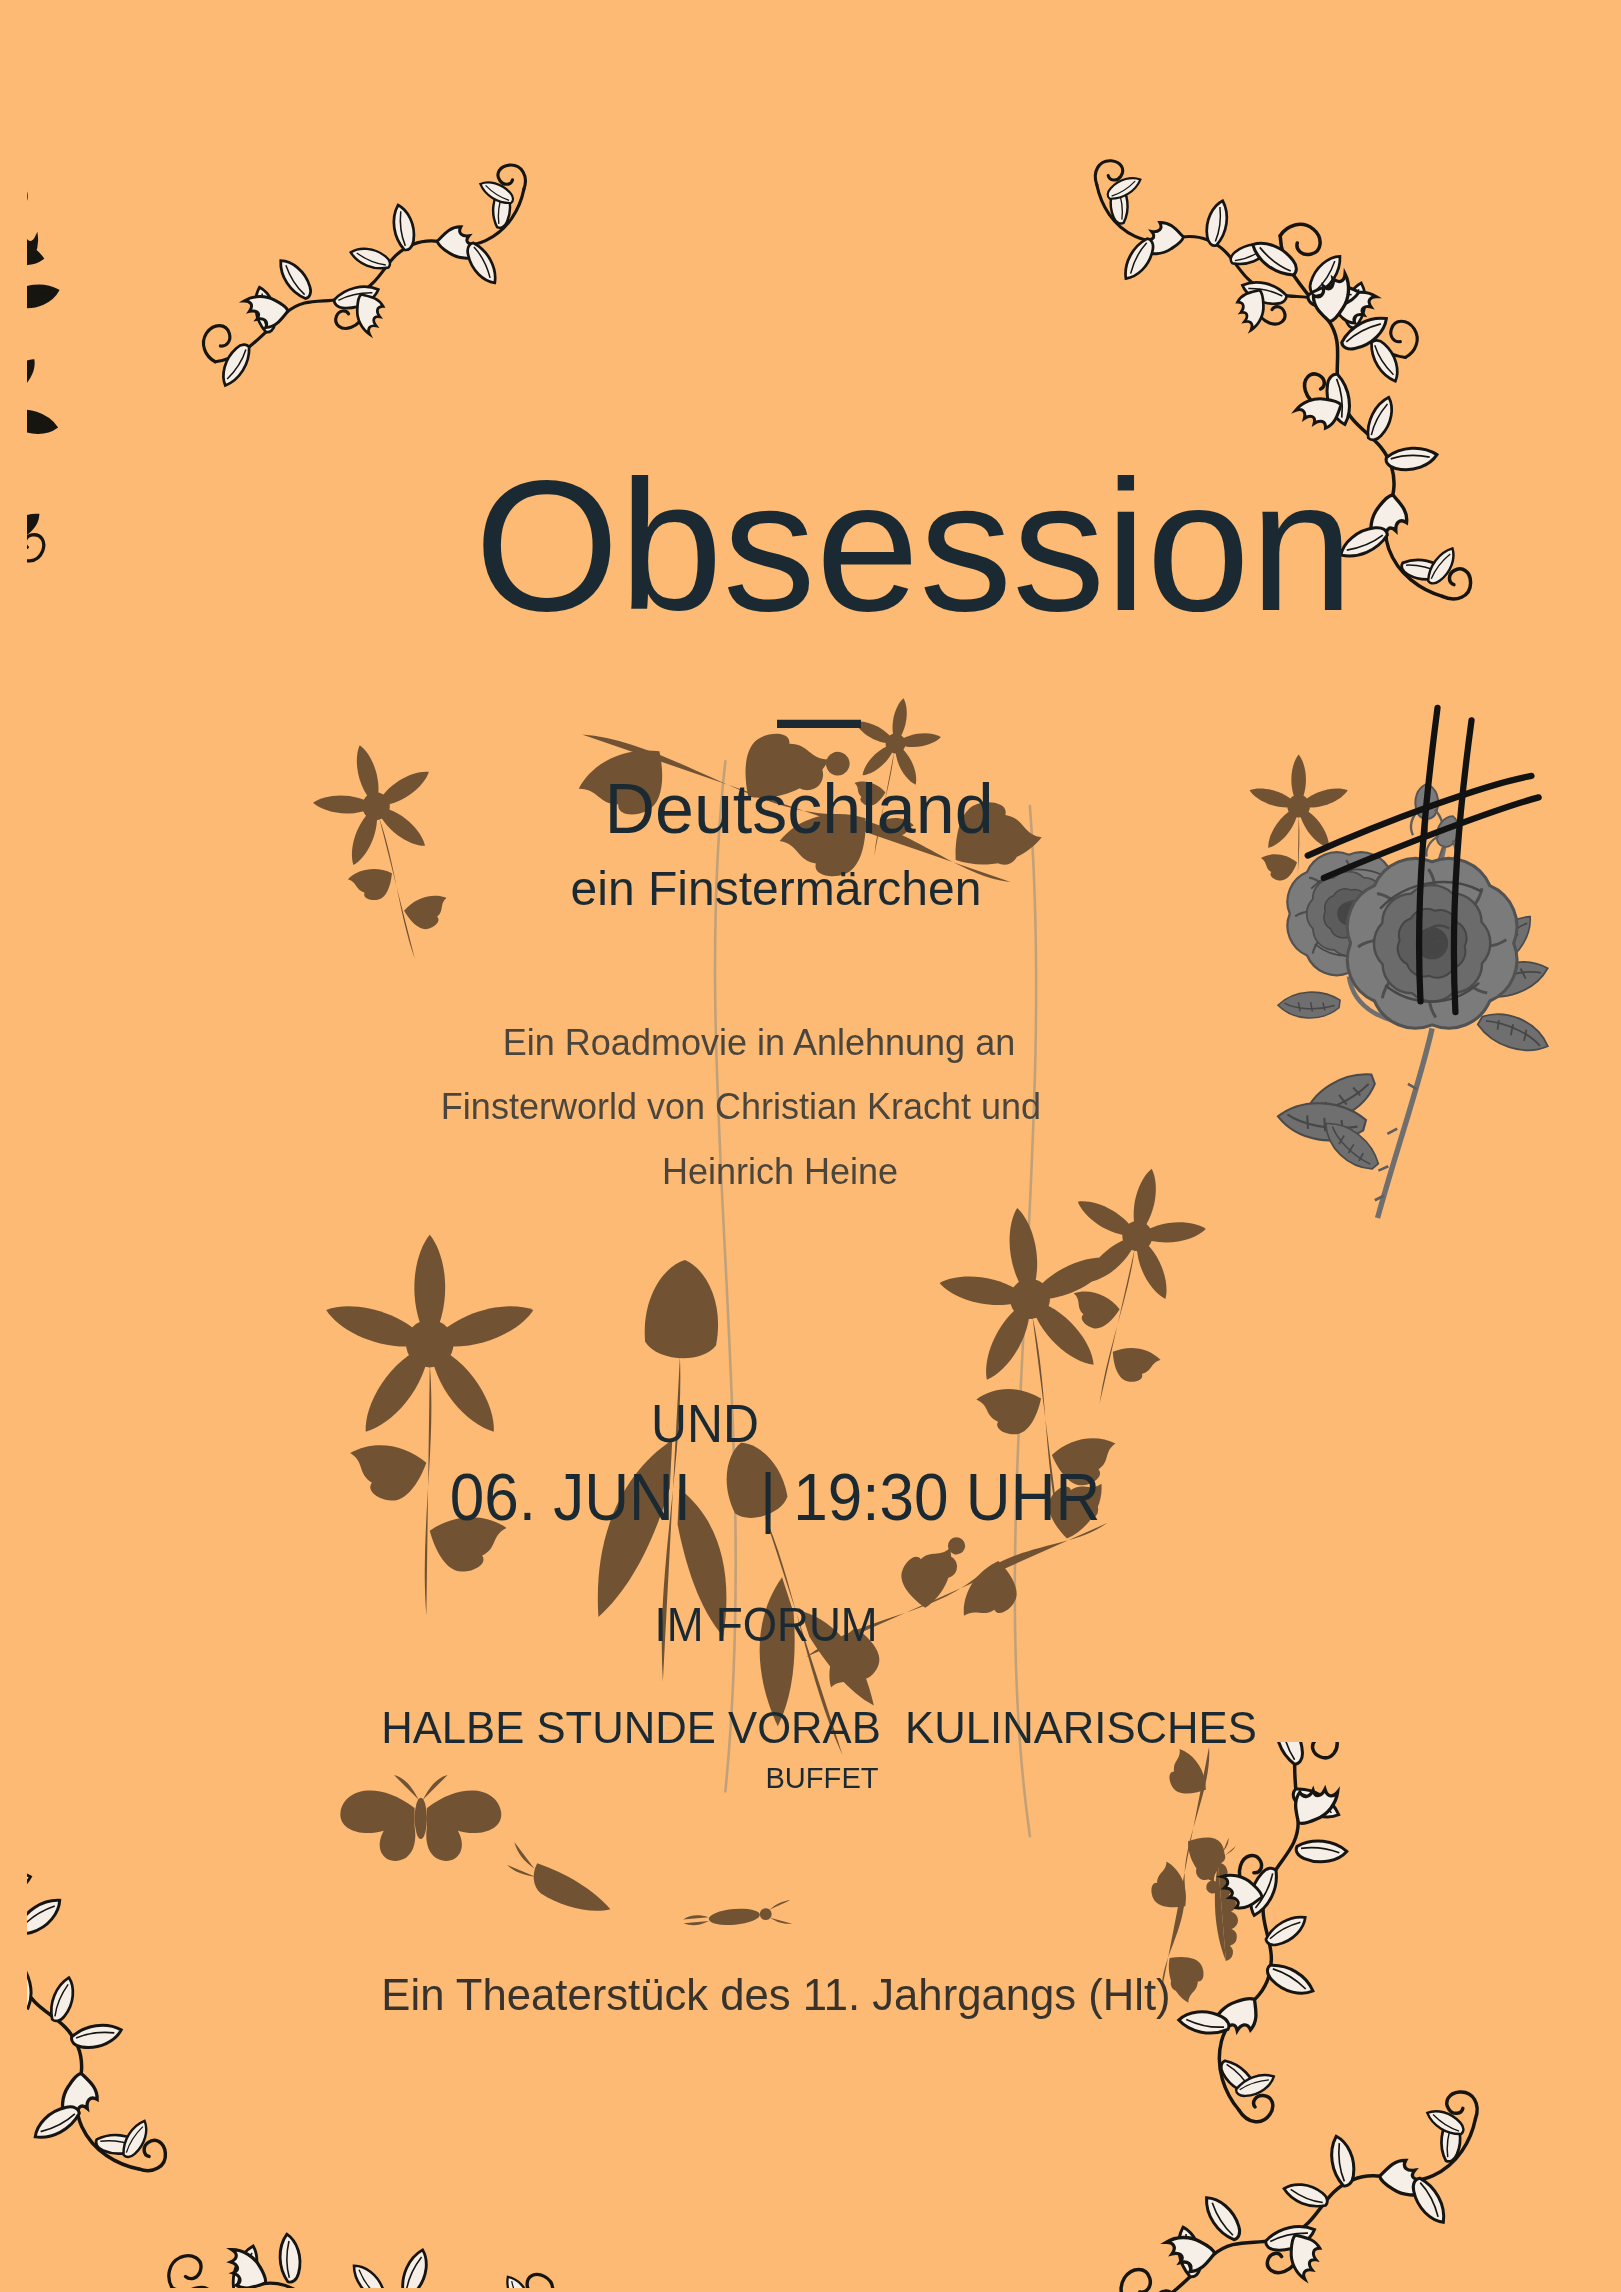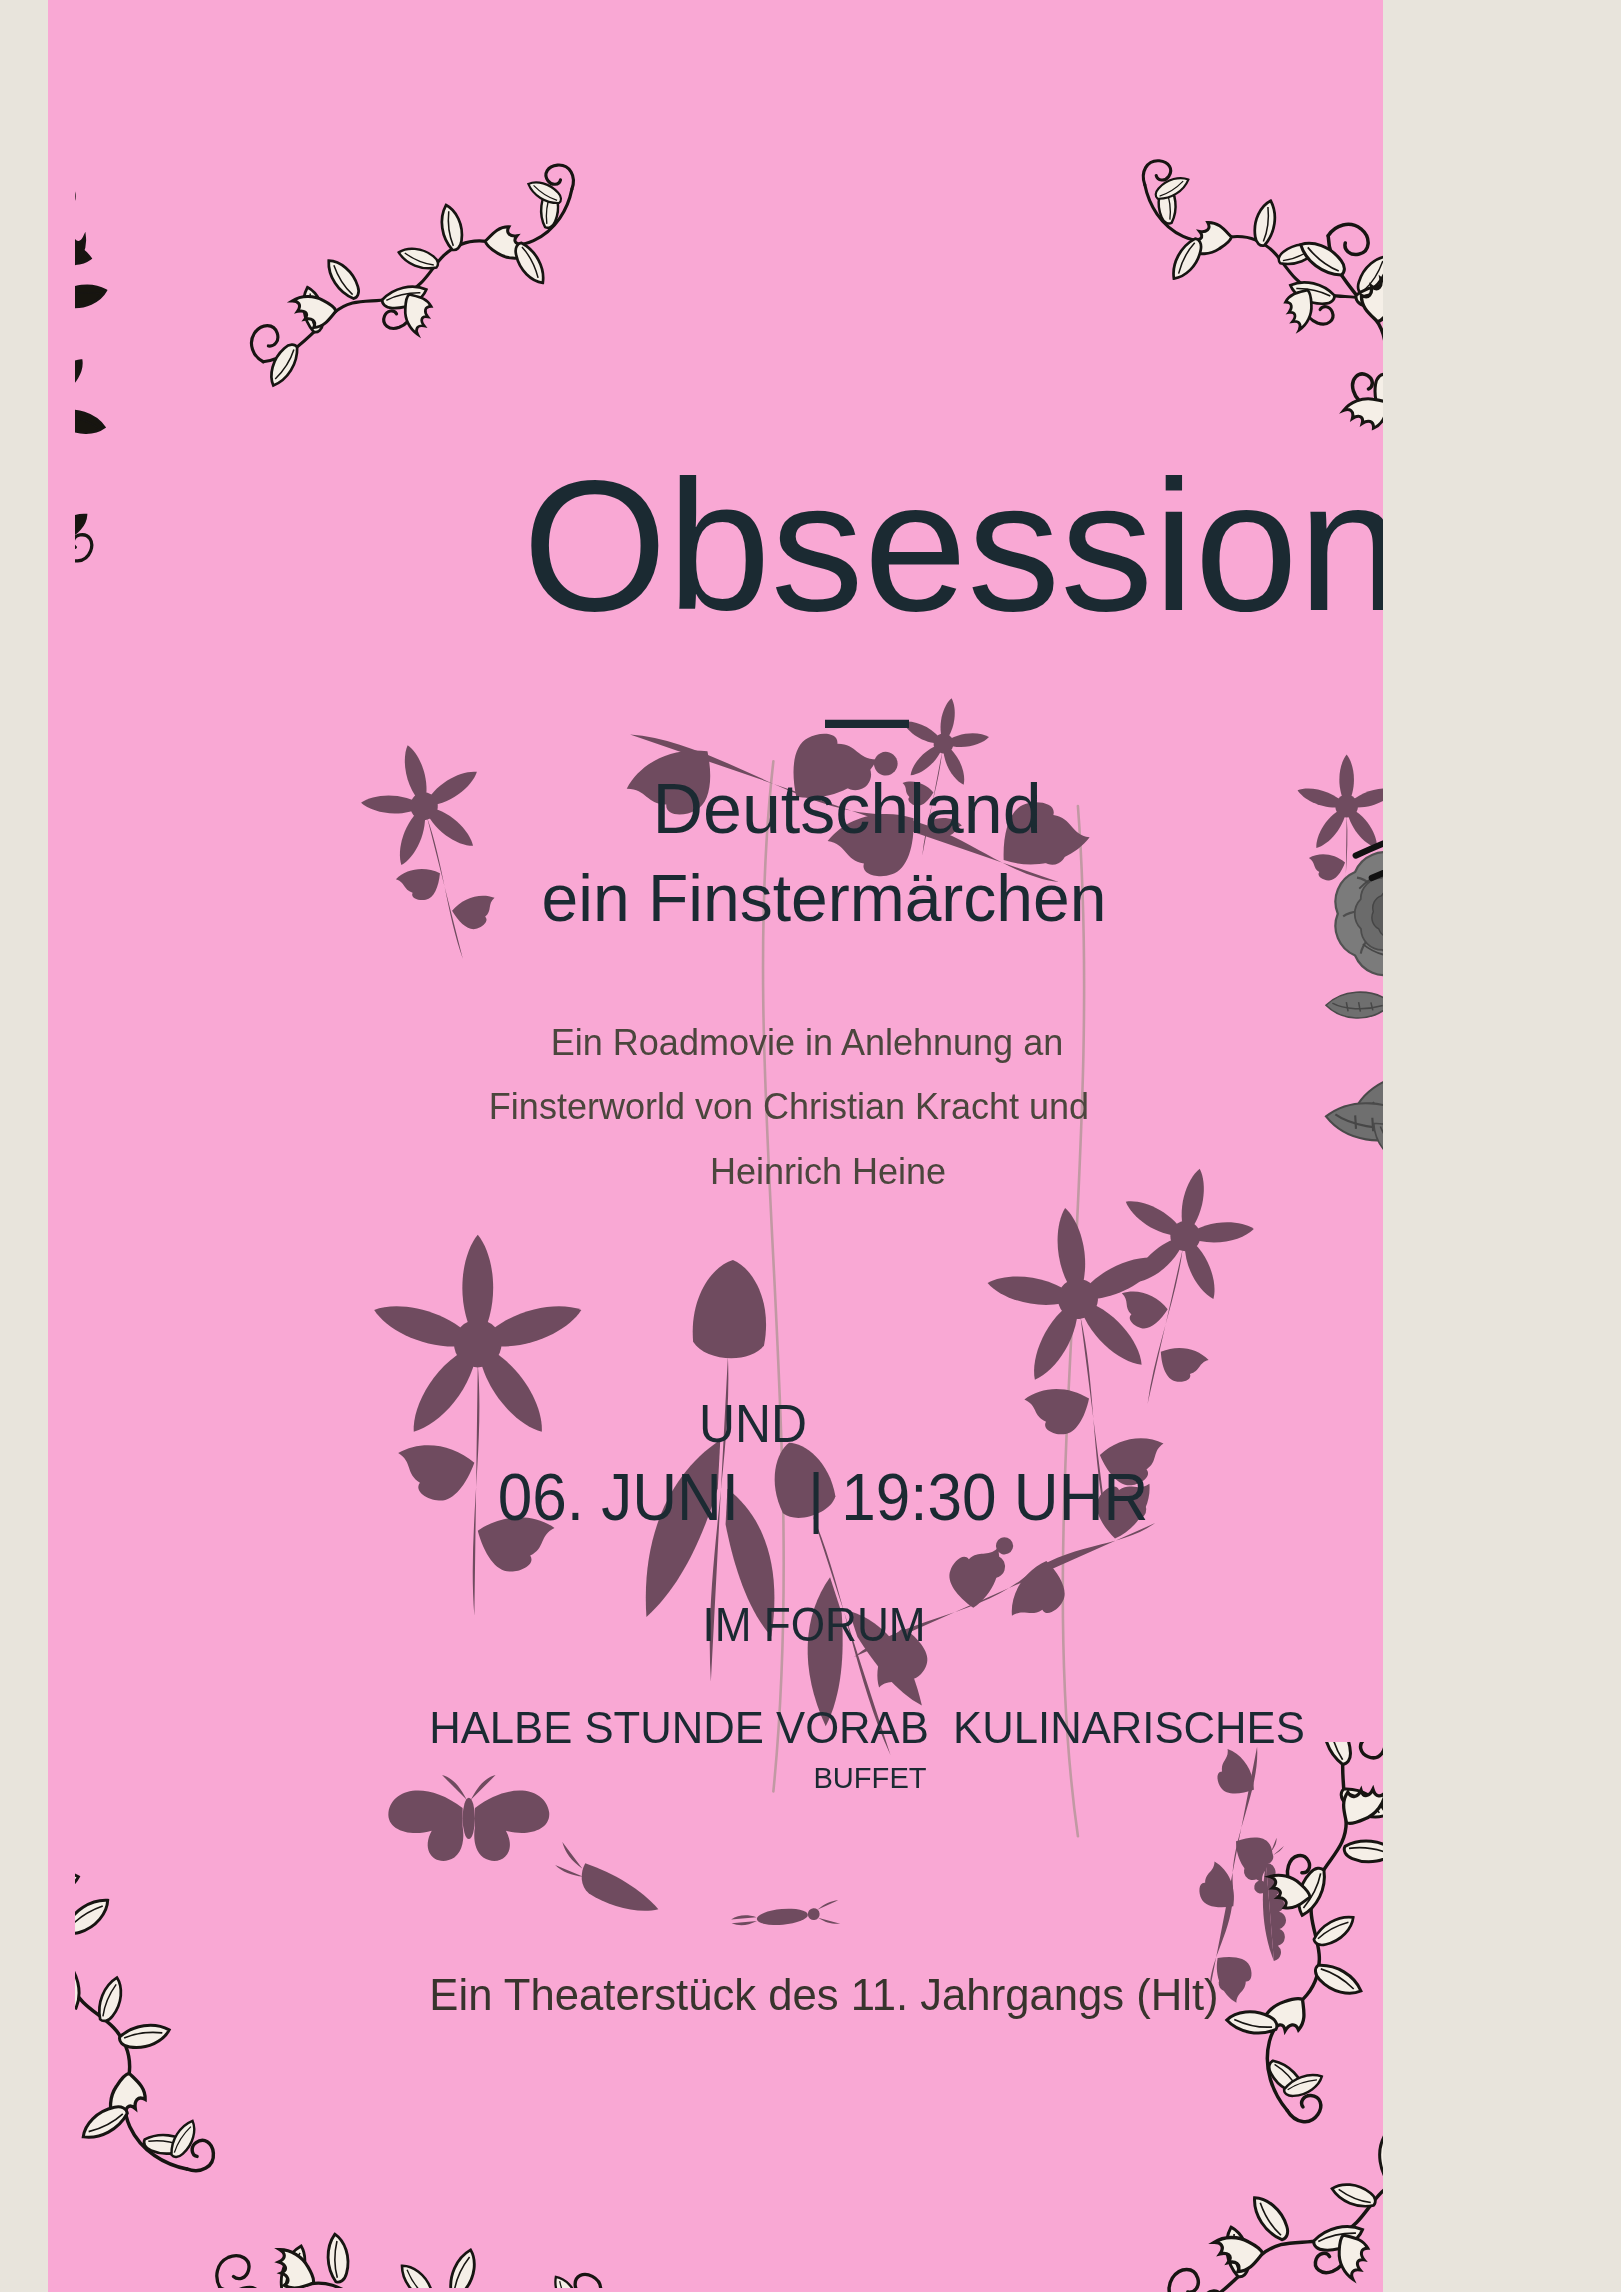--- a/index.html
+++ b/index.html
@@ -1,17 +1,17 @@
 <!DOCTYPE html>
 <html style="font-size:14.3px"><head>
 <meta charset="utf-8">
 <style>
   html,body{margin:0;padding:0;background:#e8e4dc;}
-  #poster{position:relative;width:1335px;height:2293px;background:#f9a8d4;overflow:hidden;
-          font-family:"Liberation Sans",sans-serif;margin-left:48px;}
+  #poster{position:relative;width:1621px;height:2293px;background:#fdba74;overflow:hidden;
+          font-family:"Liberation Sans",sans-serif;}
   .abs{position:absolute;}
   .t{position:absolute;transform:translateX(-50%);white-space:nowrap;
      font-family:"Liberation Sans",sans-serif;color:#1b2a32;line-height:1;}
   .gray{color:#4b463d;}
   .credit{color:#38342d;}
   .cx94{display:inline-block;transform:scaleX(.94);transform-origin:50% 50%;}
   .cx97{display:inline-block;transform:scaleX(.97);transform-origin:50% 50%;}
   .cx92{display:inline-block;transform:scaleX(.92);transform-origin:50% 50%;}
   svg{display:block;}
   
@@ -213,21 +213,21 @@
     <path class="scribble" d="M243,64 C230,160 219,270 225,390"></path>
     <path class="scribble" d="M60,215 C150,175 260,135 310,126"></path>
     <path class="scribble" d="M78,240 C170,200 280,160 318,150"></path>
   </svg>
 
   <div class="t" style="left:914px;top:453px;font-size:186px;">Obsession</div>
 
   <div class="t" style="left:819px;top:675px;font-size:84px;font-weight:bold;">—</div>
 
   <div class="t" style="left:799px;top:774px;font-size:70px;">Deutschland</div>
-  <div class="t" style="left:776px;top:865px;font-size:66px;">ein Finstermärchen</div>
+  <div class="t" style="left:776px;top:865px;font-size:48px;">ein Finstermärchen</div>
 
   <div class="t gray" style="left:759px;top:1025px;font-size:36px;">Ein Roadmovie in Anlehnung an</div>
   <div class="t gray" style="left:741px;top:1089px;font-size:36px;">Finsterworld von Christian Kracht und</div>
   <div class="t gray" style="left:780px;top:1154px;font-size:36px;">Heinrich Heine</div>
 
   <div class="t" style="left:705px;top:1397px;font-size:53px;text-align:right;"><span class="cx94">UND</span></div>
   <div class="t" style="left:775px;top:1464px;font-size:66px;"><span class="cx94">06. JUNI &nbsp;&nbsp;&nbsp;| 19:30 UHR</span></div>
 
   <div class="t" style="left:766px;top:1601px;font-size:48px;"><span class="cx92">IM FORUM</span></div>
 

